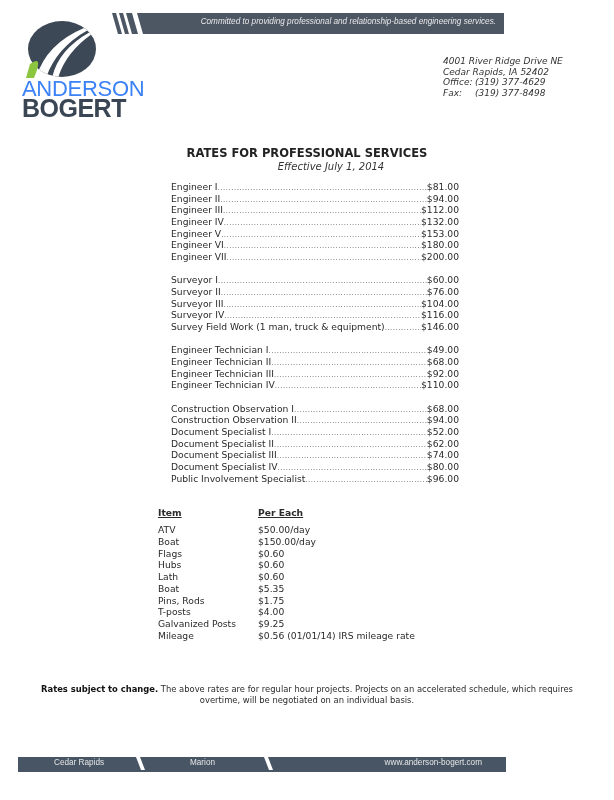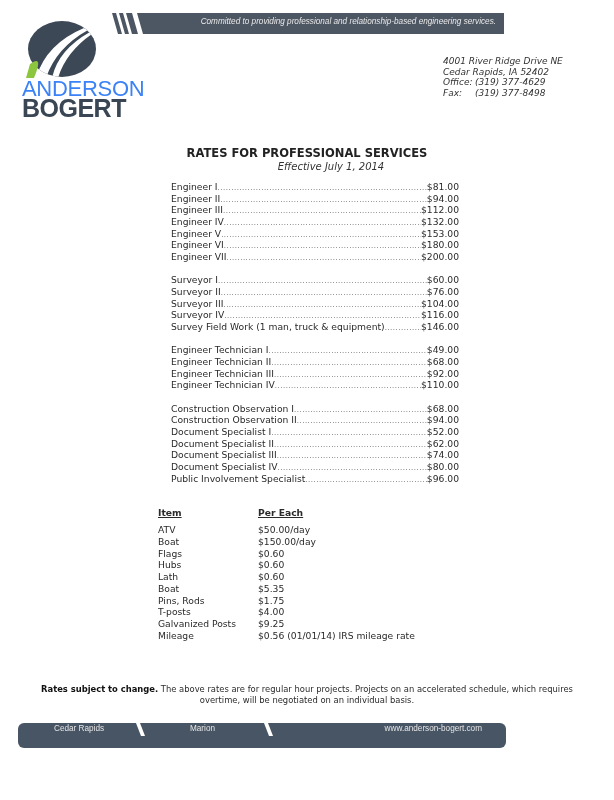--- a/index.html
+++ b/index.html
@@ -46,21 +46,21 @@
   .items .hdr { display: flex; font-weight: bold; text-decoration: underline; height: 17px; }
   .items .row { display: flex; height: 11.75px; white-space: nowrap; }
   .items .c1 { width: 100px; }
 
   
   .note { position: absolute; left: 40px; width: 534px; top: 684px; text-align: center;
           font-size: 8.4px; line-height: 11px; color: #2a2a2a; }
   .note b { color: #111; }
 
   
-  .footer { position: absolute; left: 18px; top: 723px; width: 488px; height: 25px; background: #485565; border-radius: 6px; }
+  .footer { position: absolute; left: 18px; top: 757px; width: 488px; height: 15px; background: #485565; }
   .footer span { position: absolute; top: 1px; font-size: 8.2px; color: #e6e6e6; font-family: "Liberation Sans", sans-serif; }
   .footer .loc1 { left: 36px; }
   .footer .loc2 { left: 172px; }
   .footer .web { right: 24px; }
   .footer svg { position: absolute; left: 0; top: 0; }
 </style>
 </head>
 <body>
 
 <div class="logo">

